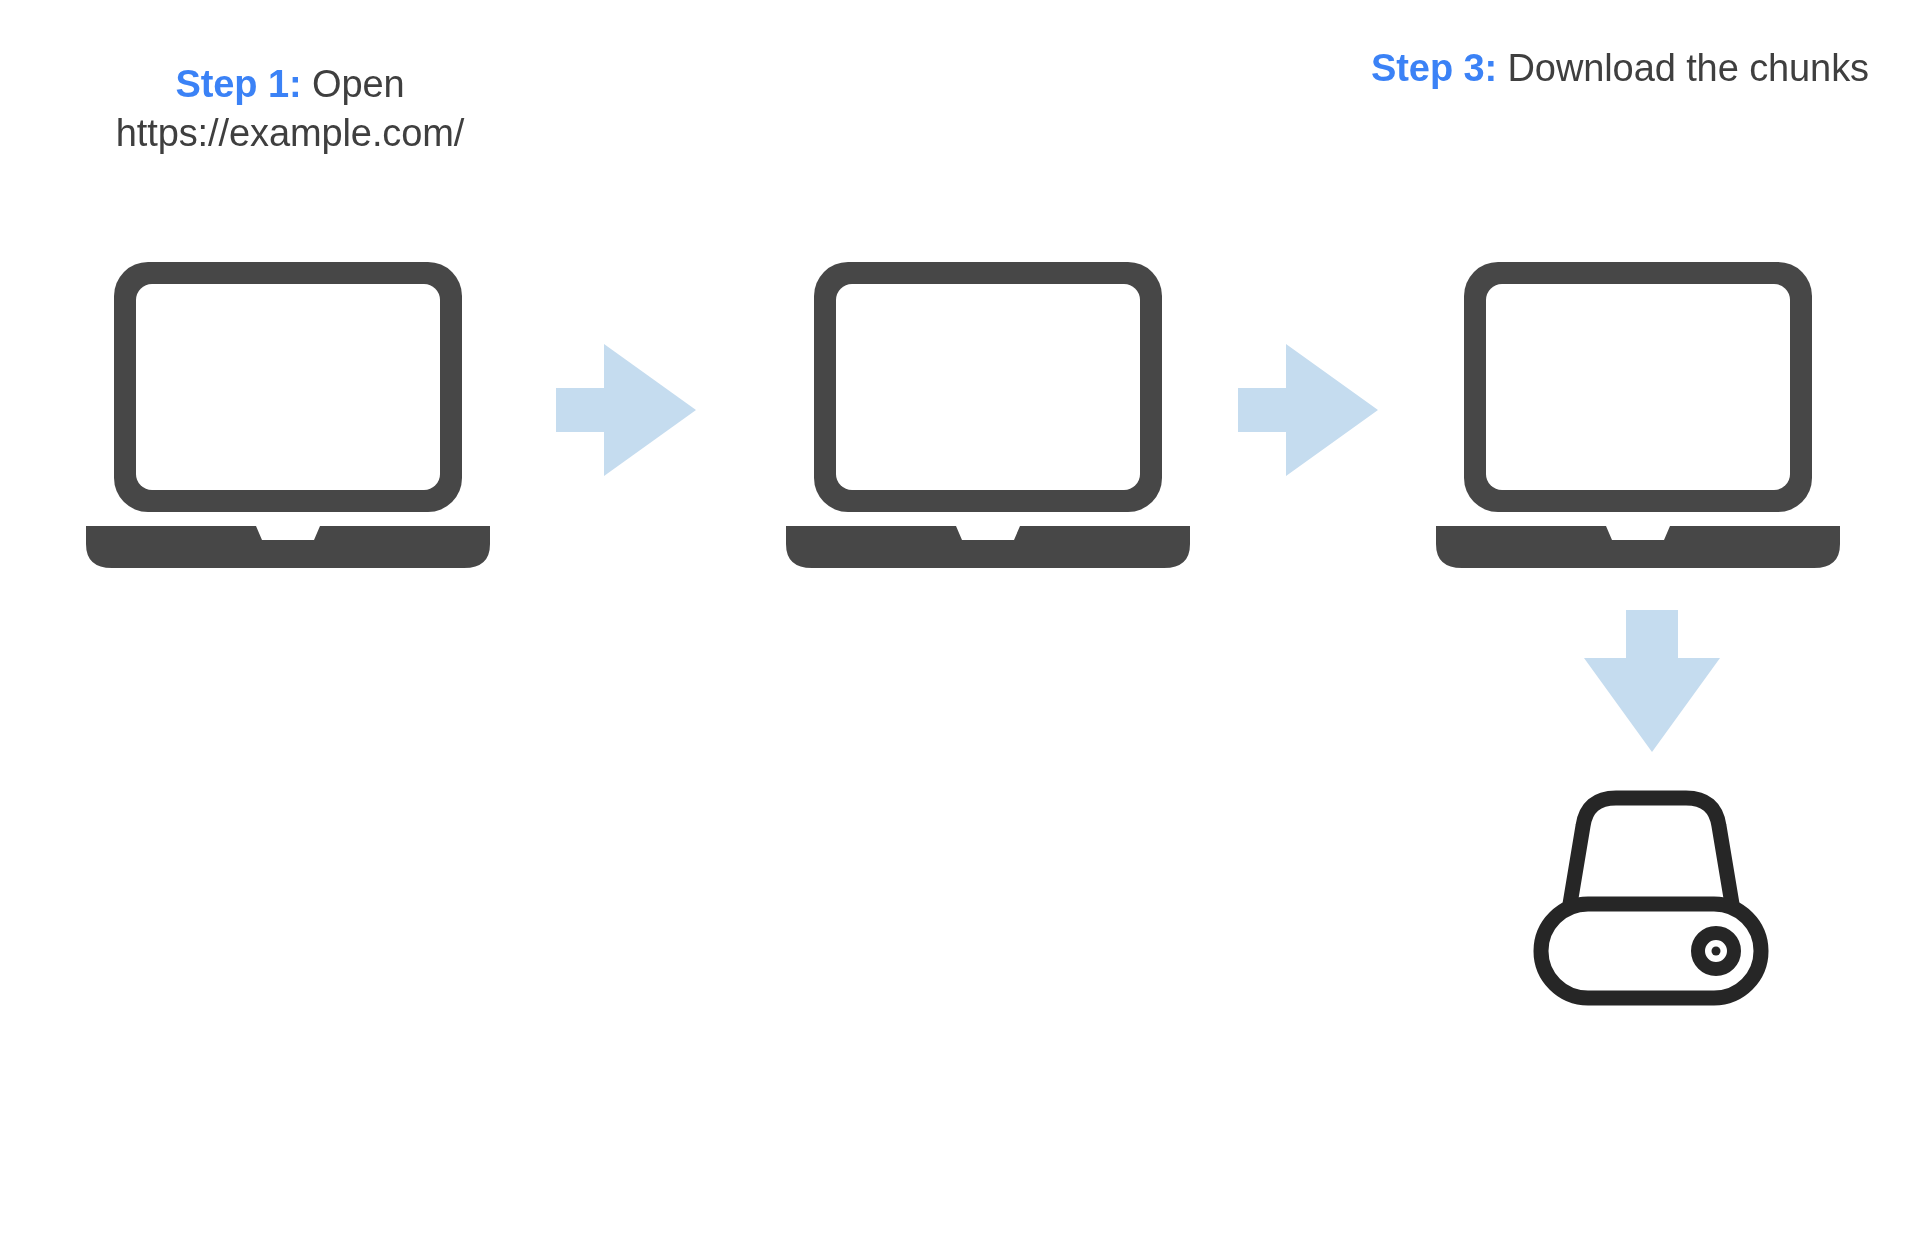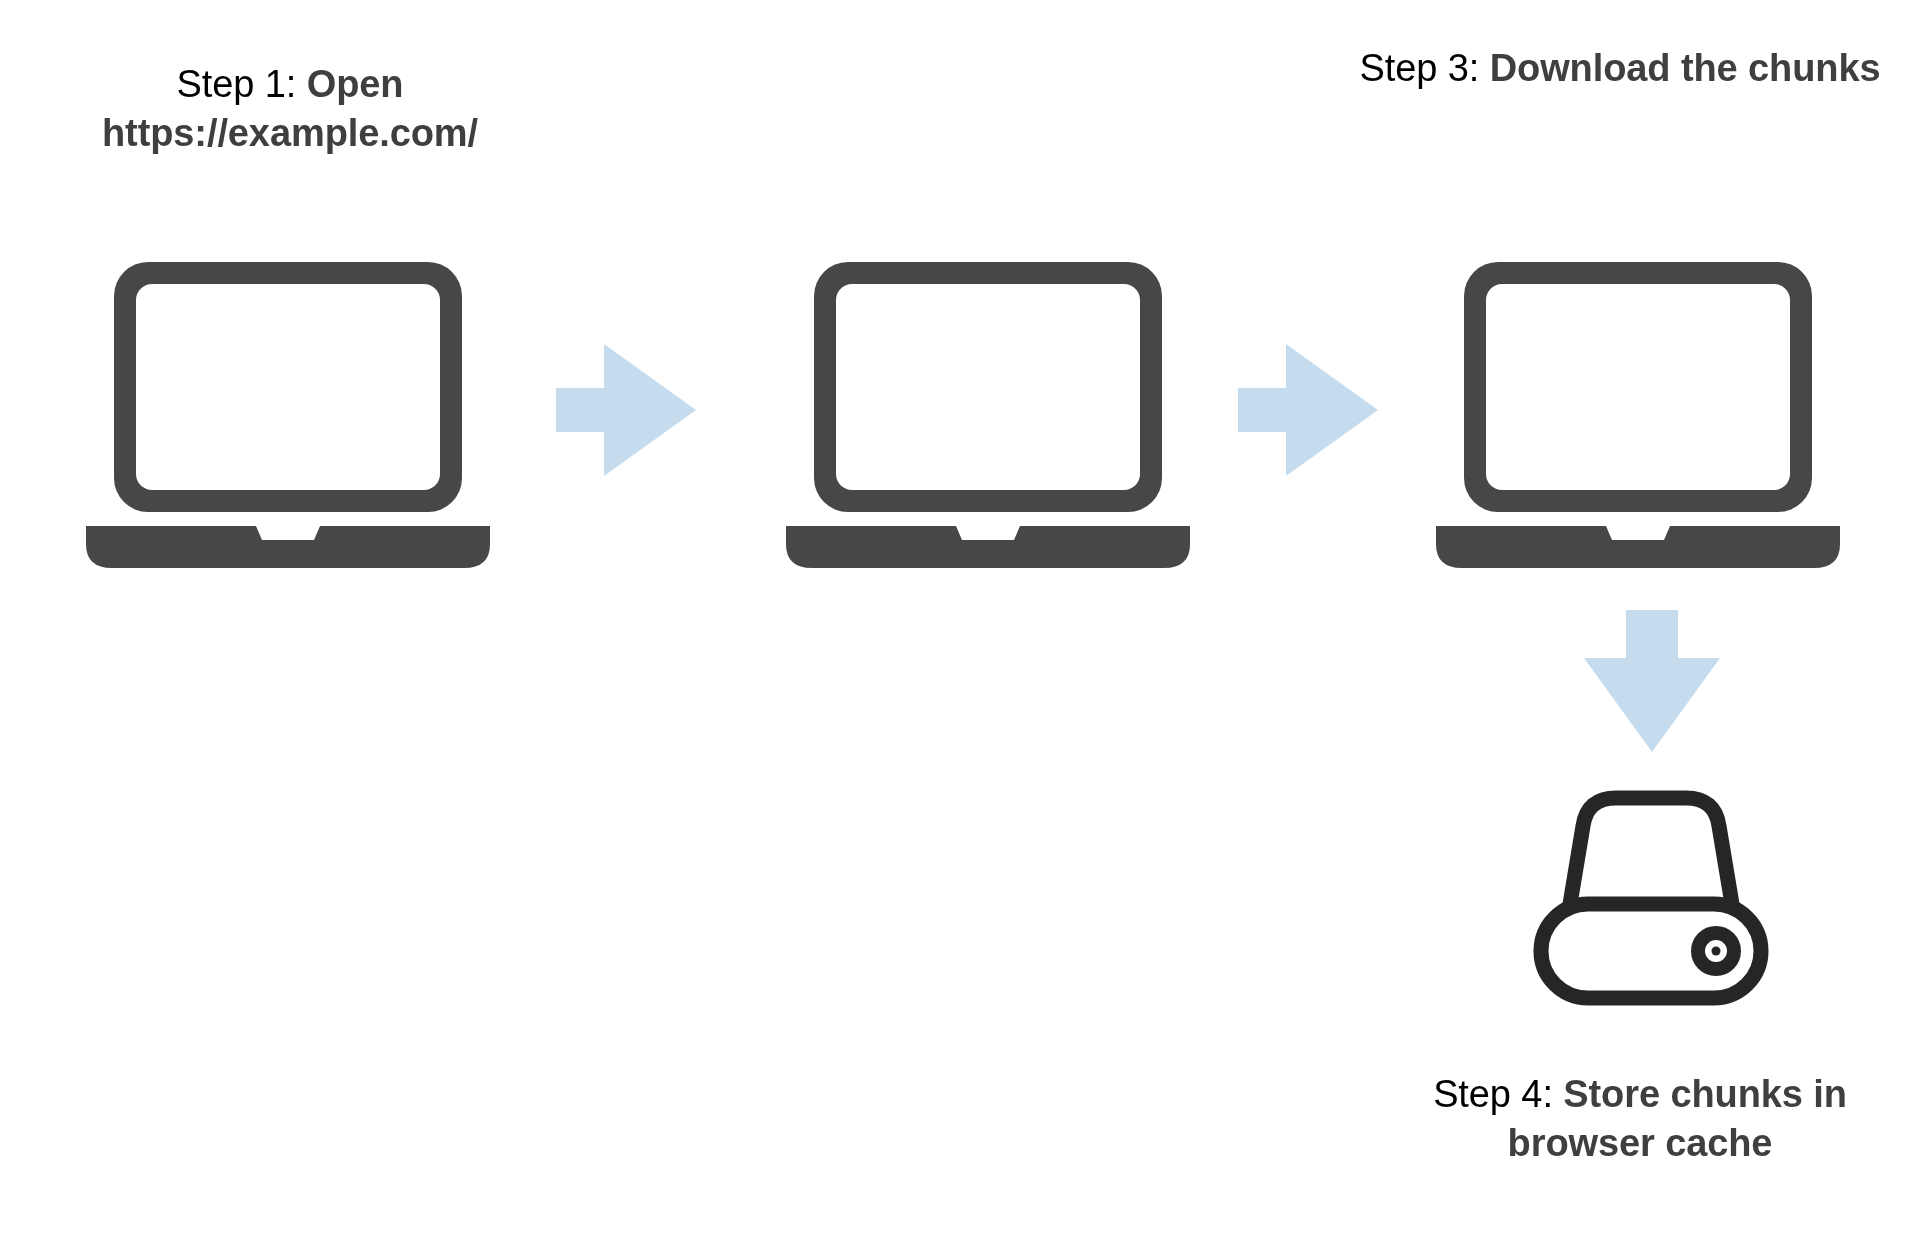--- a/index.html
+++ b/index.html
@@ -27,26 +27,26 @@
 
   
   .step-caption {
     position: absolute;
     text-align: center;
     line-height: 1.30;
     font-size: 38px;
     letter-spacing: -0.1px;
   }
   .step-caption .step-prefix {
-    color: #000000;
-    font-weight: 400;
+    color: #3b82f6;
+    font-weight: 700;
   }
   .step-caption .step-title {
     color: #3f3f3f;
-    font-weight: 700;
+    font-weight: 400;
   }
 
   #caption-1 { left: 20px;   top: 60px;  width: 540px; }
   #caption-2 { left: 640px;  top: 60px;  width: 640px; }
   #caption-3 { left: 1340px; top: 44px;  width: 560px; }
   #caption-4 { left: 1370px; top: 1070px; width: 540px; }
 
   
   .laptop {
     position: absolute;
@@ -188,17 +188,14 @@
                Q 191 16 195 44
                L 208 122" fill="none" stroke="#262626" stroke-width="15" stroke-linecap="round" stroke-linejoin="round"></path>
 
       <rect x="17" y="122" width="220" height="94" rx="47" ry="47" fill="none" stroke="#262626" stroke-width="15"></rect>
 
       <circle cx="192" cy="169" r="18" fill="none" stroke="#262626" stroke-width="14"></circle>
       <circle cx="192" cy="169" r="4.5" fill="#262626"></circle>
     </svg>
   </div>
 
-  <div class="step-caption" id="caption-4">
-    <span class="step-prefix">Step 4: </span><span class="step-title">Store chunks in browser cache</span>
-  </div>
 
 </div>
 
 </body></html>

